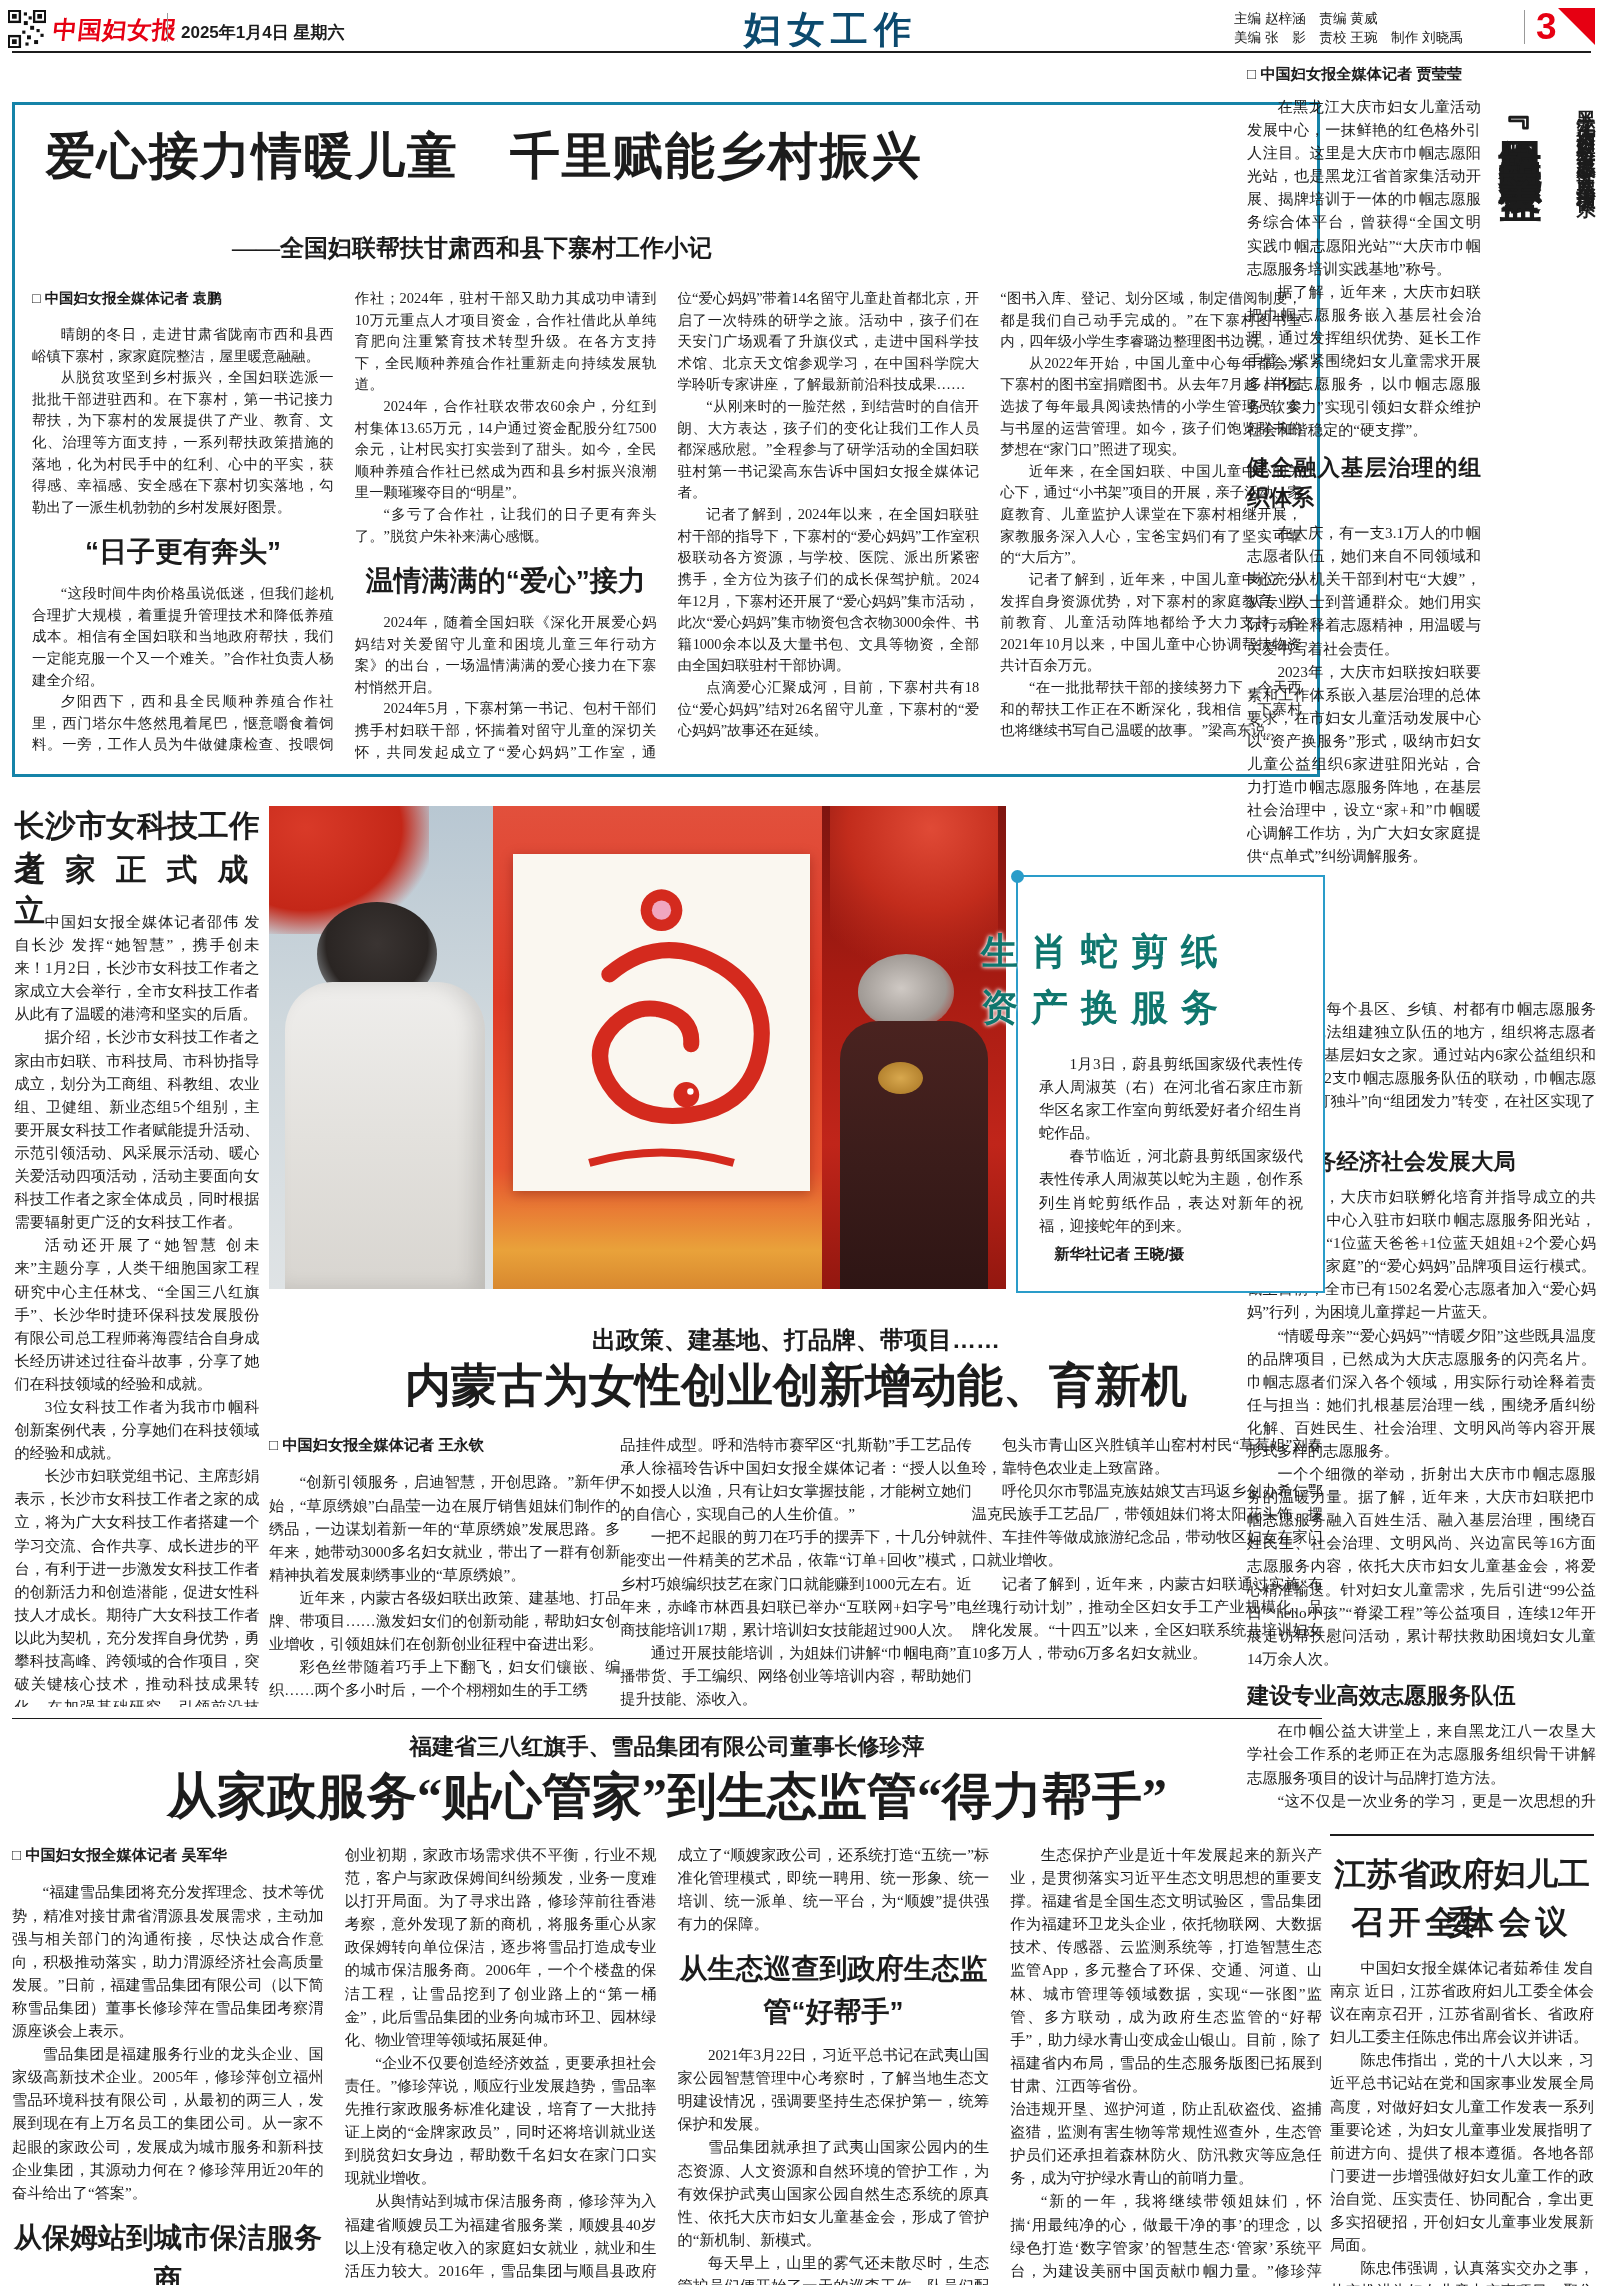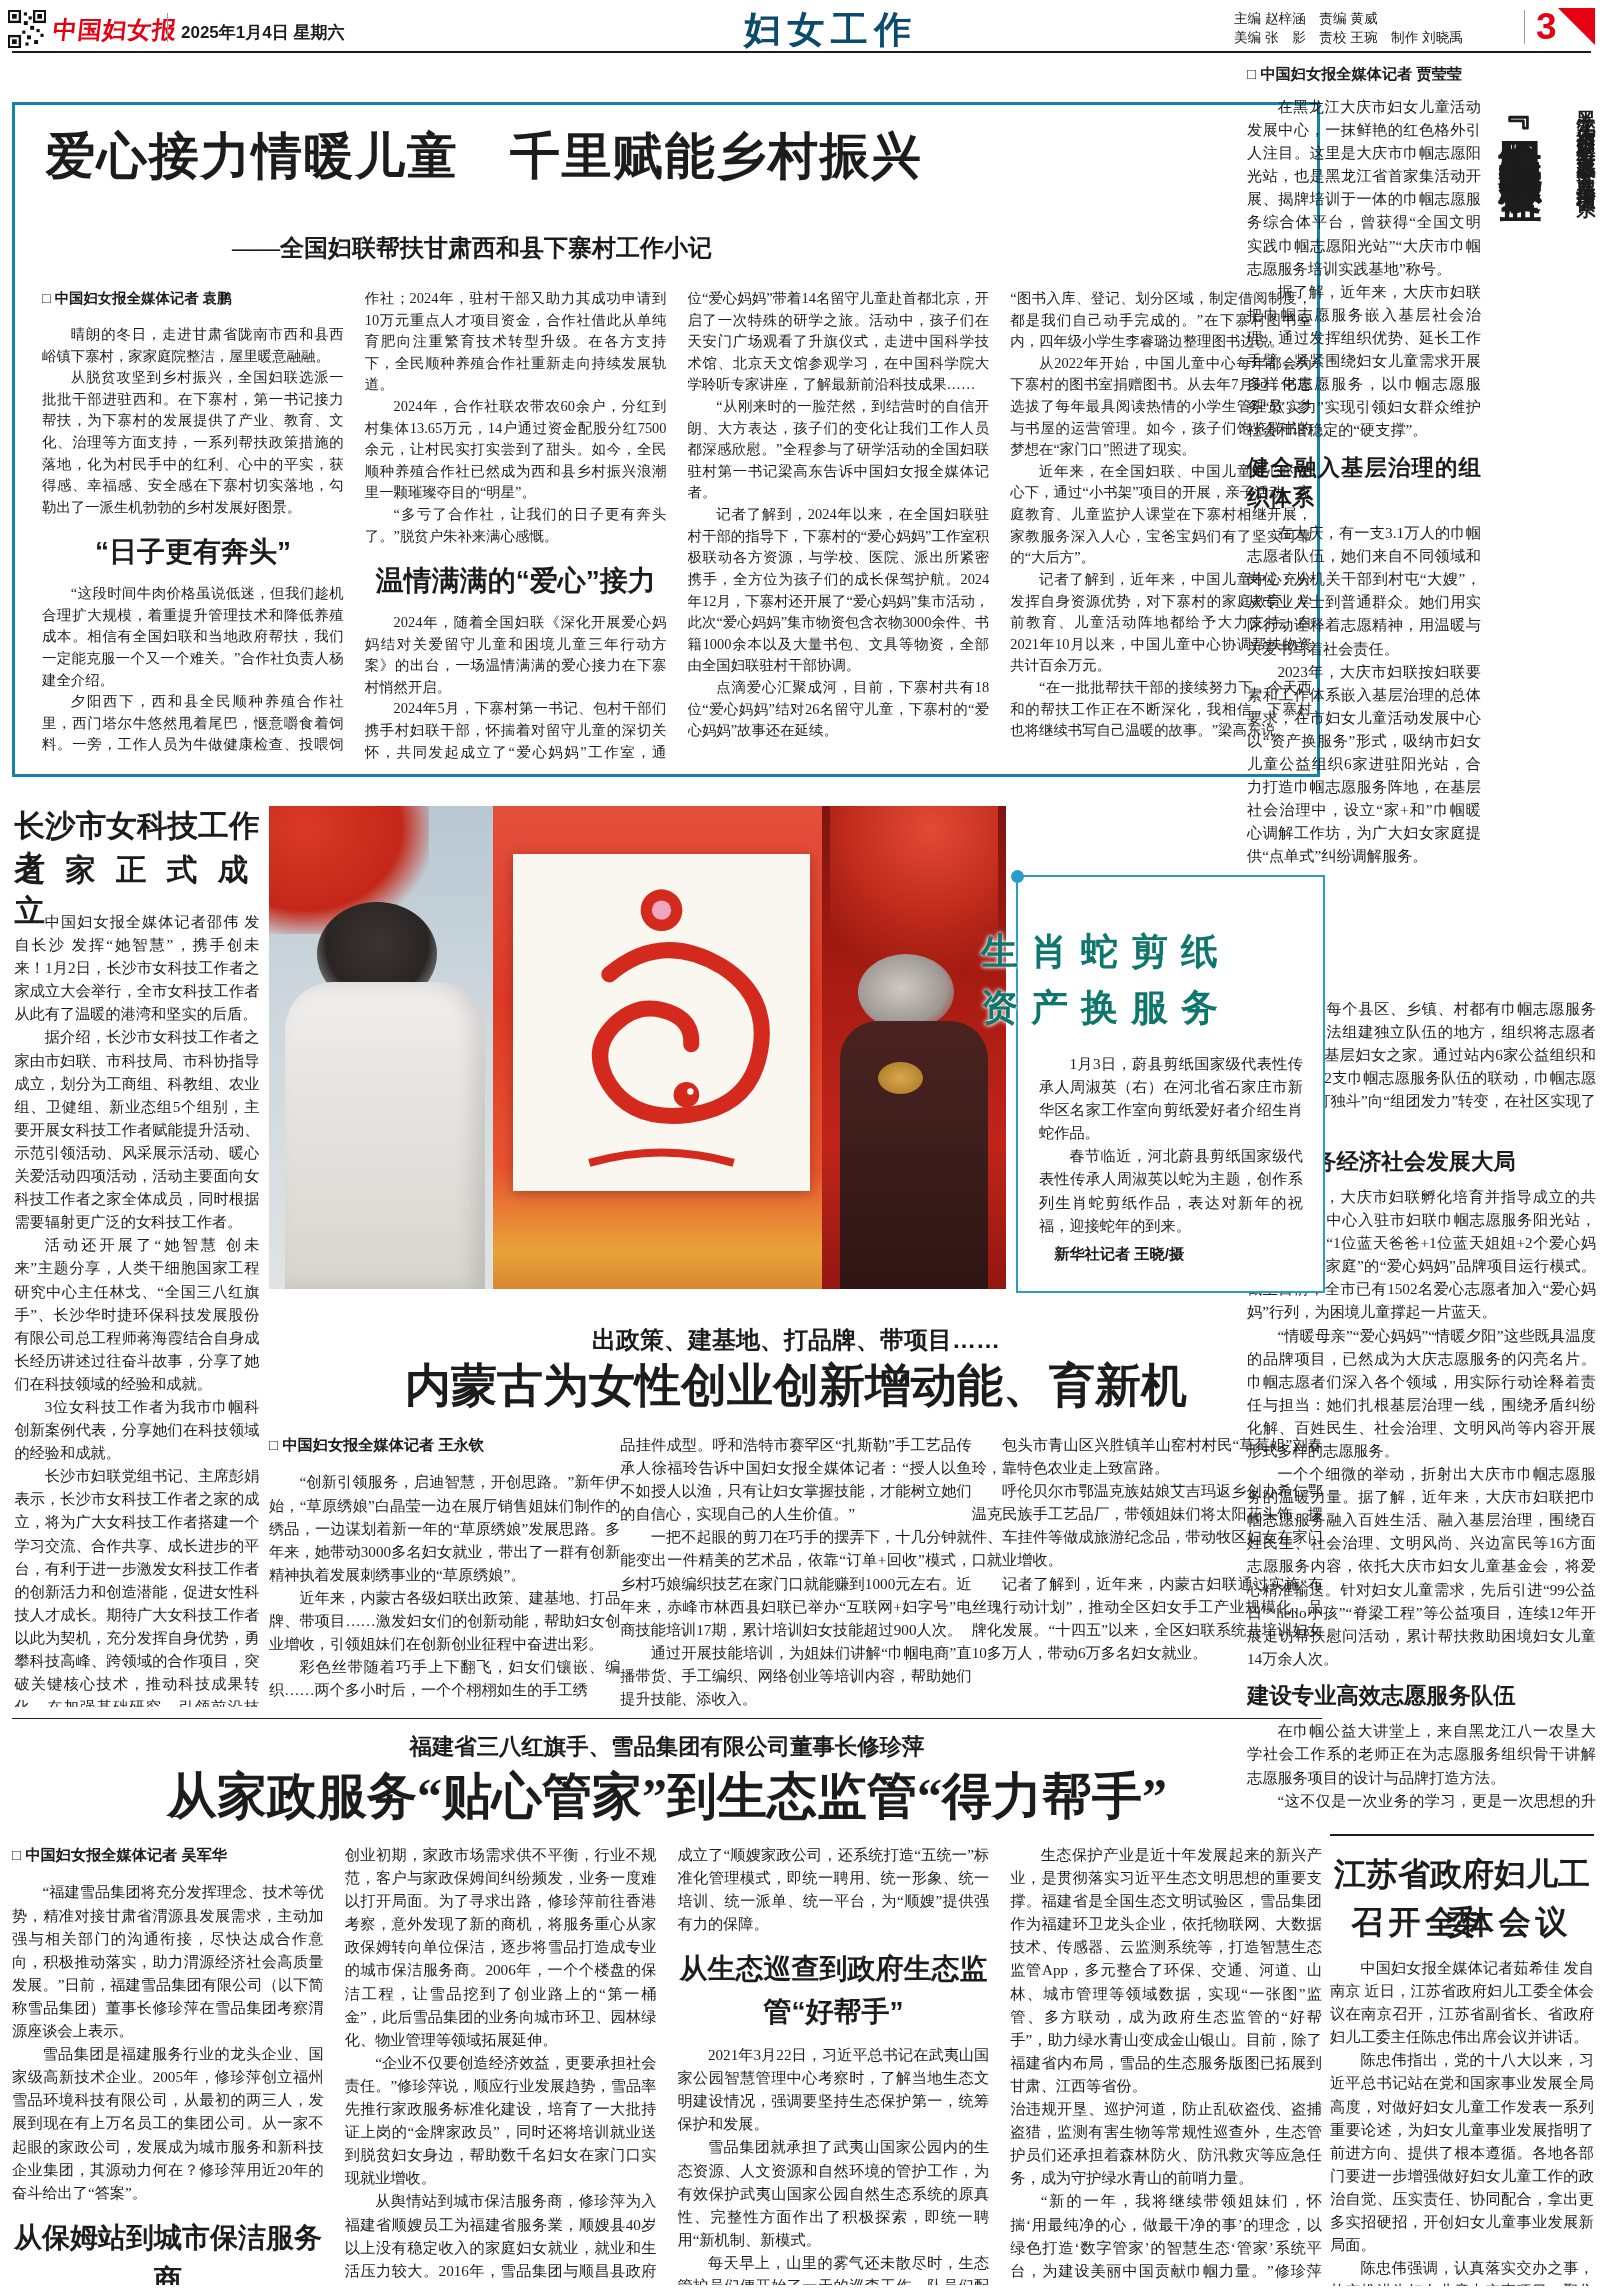--- a/index.html
+++ b/index.html
@@ -85,21 +85,21 @@
   <div class="abs sans editors" style="left:1234px;top:9.6px">主编 赵梓涵　责编 黄威</div>
   <div class="abs sans editors" style="left:1234px;top:29px">美编 张　影　责校 王琬　制作 刘晓禹</div>
   <div class="abs hdr-div" style="left:1524px;top:9.6px;height:34px"></div>
   <div class="abs sans" id="page-num" style="left:1536px;top:8px">3</div>
   <div class="abs" id="page-tri" style="left:1558px;top:8px"></div>
   <div class="abs rule" style="left:12px;top:51px;width:1579px;height:1.6px"></div>
 
   <div class="abs" id="main-box" style="left:12px;top:102px;width:1302px;height:669px">
     <div class="abs" id="main-headline" style="left:30.5px;top:17.6px">爱心接力情暖儿童　千里赋能乡村振兴</div>
     <div class="abs" id="main-subtitle" style="left:0;top:127px;width:914px">——全国妇联帮扶甘肃西和县下寨村工作小记</div>
-    <div class="abs cols body18" style="left:27px;top:183px;width:1270px;height:471px;gap:21px">
+    <div class="abs cols body18" style="left:17px;top:183px;width:1270px;height:471px;gap:21px">
       <div class="col">
           <p class="blk blk-byline">□ 中国妇女报全媒体记者 袁鹏</p>
           <p class="blk blk-p">晴朗的冬日，走进甘肃省陇南市西和县西峪镇下寨村，家家庭院整洁，屋里暖意融融。</p>
           <p class="blk blk-p">从脱贫攻坚到乡村振兴，全国妇联选派一批批干部进驻西和。在下寨村，第一书记接力帮扶，为下寨村的发展提供了产业、教育、文化、治理等方面支持，一系列帮扶政策措施的落地，化为村民手中的红利、心中的平实，获得感、幸福感、安全感在下寨村切实落地，勾勒出了一派生机勃勃的乡村发展好图景。</p>
           <p class="blk blk-h">“日子更有奔头”</p>
           <p class="blk blk-p">“这段时间牛肉价格虽说低迷，但我们趁机合理扩大规模，着重提升管理技术和降低养殖成本。相信有全国妇联和当地政府帮扶，我们一定能克服一个又一个难关。”合作社负责人杨建全介绍。</p>
           <p class="blk blk-p">夕阳西下，西和县全民顺种养殖合作社里，西门塔尔牛悠然甩着尾巴，惬意嚼食着饲料。一旁，工作人员为牛做健康检查、投喂饲料、清理粪便。</p>
         </div>
       <div class="col">
           <p class="blk blk-cont">作社；2024年，驻村干部又助力其成功申请到10万元重点人才项目资金，合作社借此从单纯育肥向注重繁育技术转型升级。在各方支持下，全民顺种养殖合作社重新走向持续发展轨道。</p>
@@ -231,21 +231,21 @@
       </div>
     <div class="col">
         <p class="blk blk-cont">创业初期，家政市场需求供不平衡，行业不规范，客户与家政保姆间纠纷频发，业务一度难以打开局面。为了寻求出路，修珍萍前往香港考察，意外发现了新的商机，将服务重心从家政保姆转向单位保洁，逐步将雪品打造成专业的城市保洁服务商。2006年，一个个楼盘的保洁工程，让雪品挖到了创业路上的“第一桶金”，此后雪品集团的业务向城市环卫、园林绿化、物业管理等领域拓展延伸。</p>
         <p class="blk blk-p">“企业不仅要创造经济效益，更要承担社会责任。”修珍萍说，顺应行业发展趋势，雪品率先推行家政服务标准化建设，培育了一大批持证上岗的“金牌家政员”，同时还将培训就业送到脱贫妇女身边，帮助数千名妇女在家门口实现就业增收。</p>
         <p class="blk blk-p">从舆情站到城市保洁服务商，修珍萍为入福建省顺嫂员工为福建省服务業，顺嫂县40岁以上没有稳定收入的家庭妇女就业，就业和生活压力较大。2016年，雪品集团与顺昌县政府联手打造“顺嫂”品牌，为顺昌“顺嫂”的培训成立了基地。</p>
       </div>
     <div class="col">
         <p class="blk blk-cont">成立了“顺嫂家政公司，还系统打造“五统一”标准化管理模式，即统一聘用、统一形象、统一培训、统一派单、统一平台，为“顺嫂”提供强有力的保障。</p>
         <p class="blk blk-h2c blk-h">从生态巡查到政府生态监管“好帮手”</p>
         <p class="blk blk-p">2021年3月22日，习近平总书记在武夷山国家公园智慧管理中心考察时，了解当地生态文明建设情况，强调要坚持生态保护第一，统筹保护和发展。</p>
-        <p class="blk blk-p">雪品集团就承担了武夷山国家公园内的生态资源、人文资源和自然环境的管护工作，为有效保护武夷山国家公园自然生态系统的原真性、完整性方面作出了积极探索，即统一聘用“新机制、新模式。</p>
+        <p class="blk blk-p">雪品集团就承担了武夷山国家公园内的生态资源、人文资源和自然环境的管护工作，为有效保护武夷山国家公园自然生态系统的原真性、依托大庆市妇女儿童基金会，形成了管护的“新机制、新模式。</p>
         <p class="blk blk-p">每天早上，山里的雾气还未散尽时，生态管护员们便开始了一天的巡查工作。队员们配备了GPS、按钮等先进设备，开展了一天的巡查工作。</p>
       </div>
     <div class="col">
         <p class="blk blk-p">生态保护产业是近十年发展起来的新兴产业，是贯彻落实习近平生态文明思想的重要支撑。福建省是全国生态文明试验区，雪品集团作为福建环卫龙头企业，依托物联网、大数据技术、传感器、云监测系统等，打造智慧生态监管App，多元整合了环保、交通、河道、山林、城市管理等领域数据，实现“一张图”监管、多方联动，成为政府生态监管的“好帮手”，助力绿水青山变成金山银山。目前，除了福建省内布局，雪品的生态服务版图已拓展到甘肃、江西等省份。</p>
         <p class="blk blk-cont">治违规开垦、巡护河道，防止乱砍盗伐、盗捕盗猎，监测有害生物等常规性巡查外，生态管护员们还承担着森林防火、防汛救灾等应急任务，成为守护绿水青山的前哨力量。</p>
         <p class="blk blk-p">“新的一年，我将继续带领姐妹们，怀揣‘用最纯净的心，做最干净的事’的理念，以绿色打造‘数字管家’的智慧生态‘管家’系统平台，为建设美丽中国贡献巾帼力量。”修珍萍说。</p>
       </div>
   </div>
 
   <div class="abs rule" style="left:1330px;top:1834px;width:264px;height:1.6px"></div>

